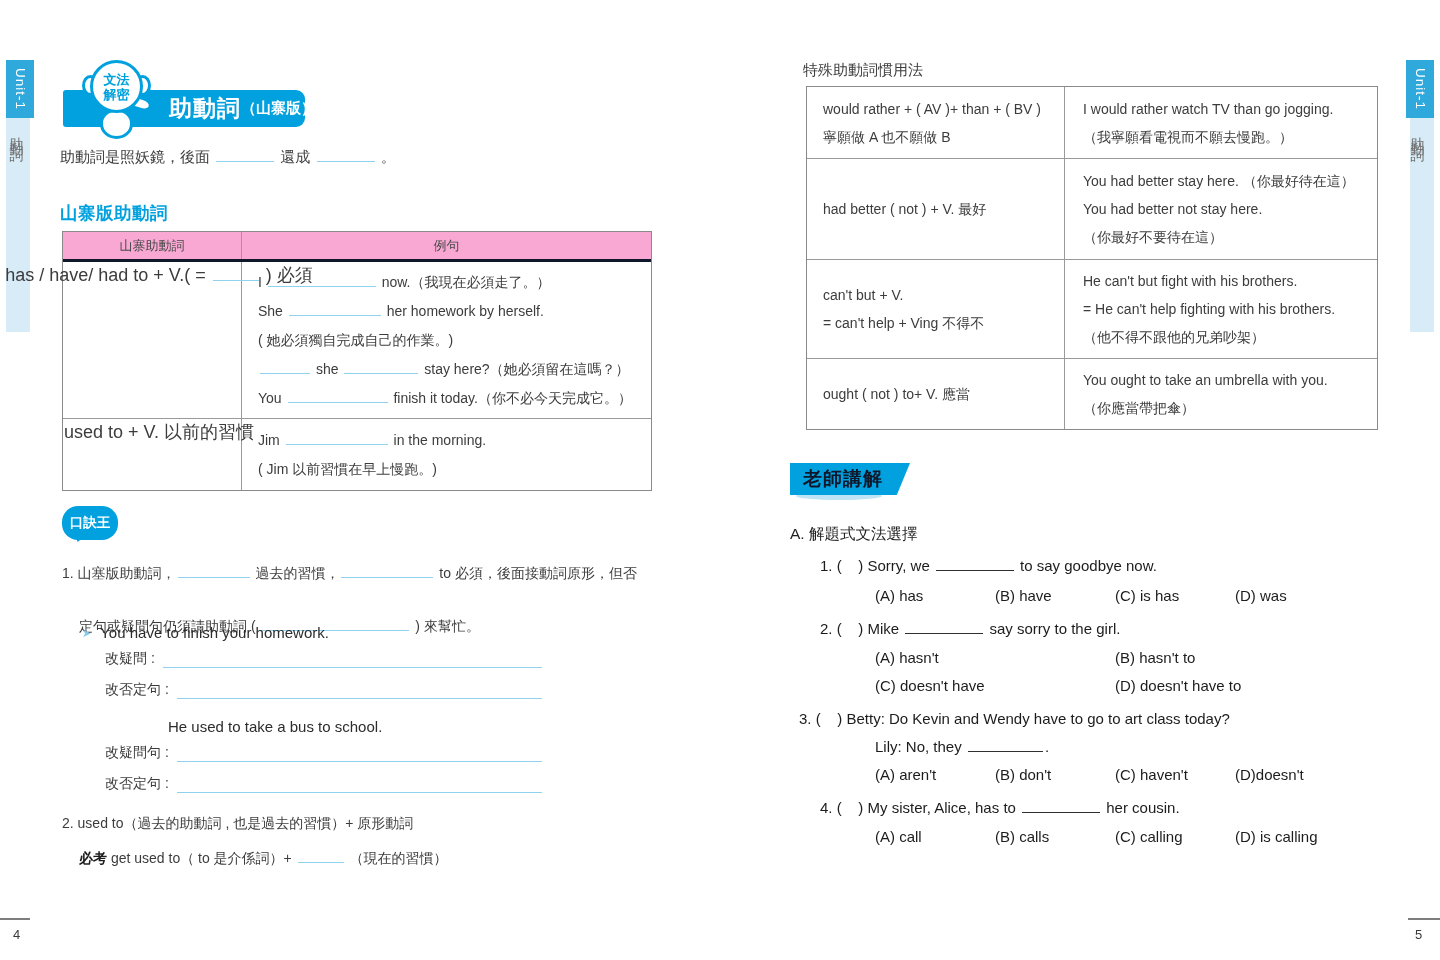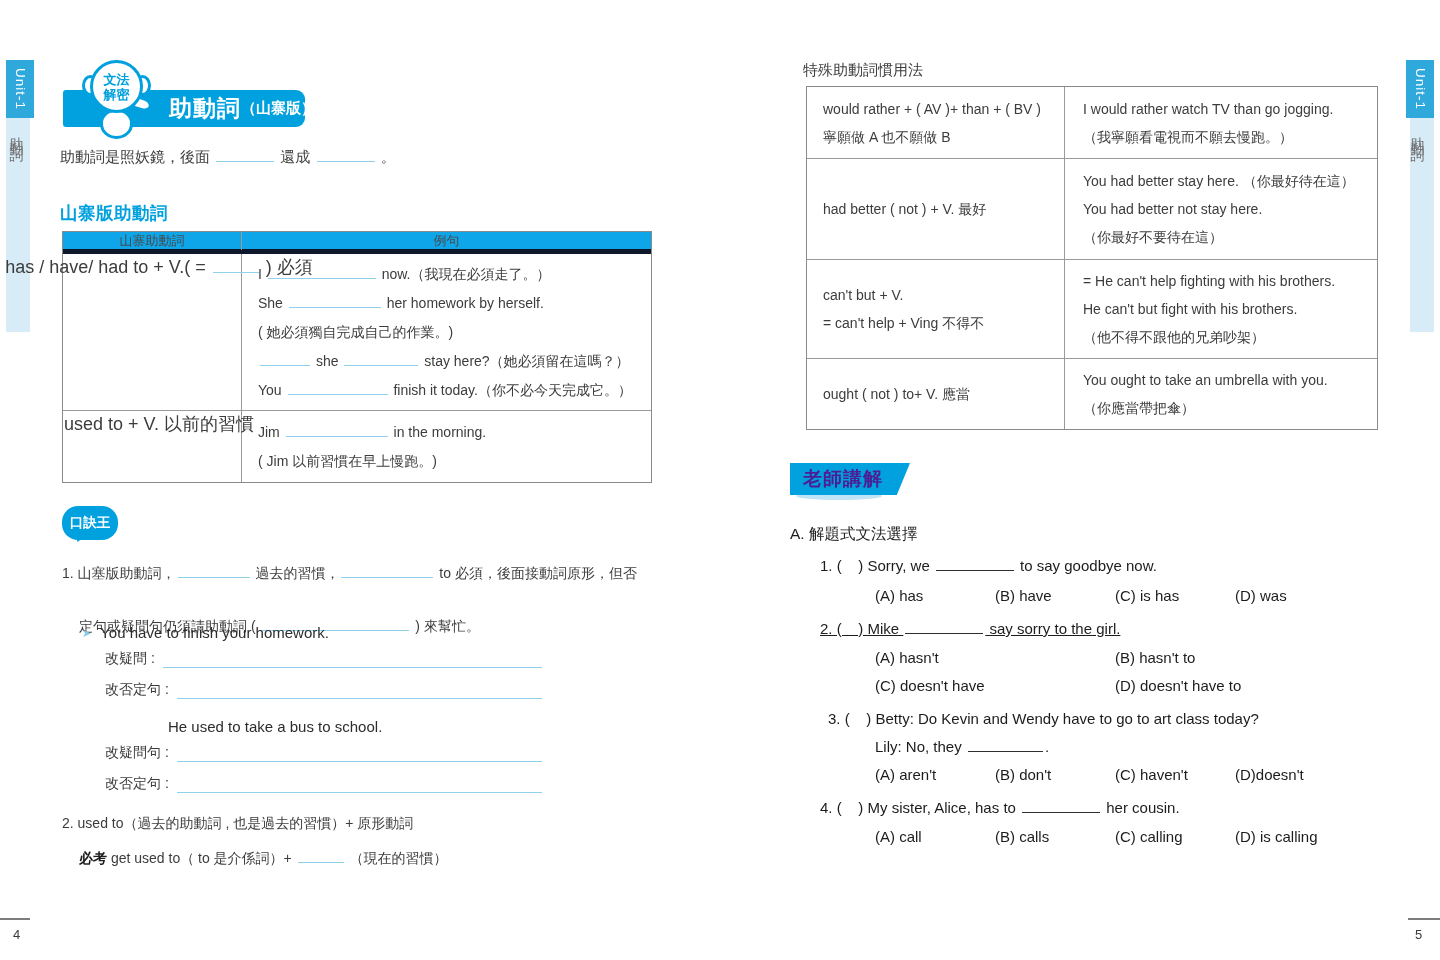--- a/index.html
+++ b/index.html
@@ -64,22 +64,22 @@
     display:inline-block; height:13px;
     border-bottom:1.6px solid #90D2EE; margin:0 2px;
     vertical-align:baseline;
   }
   .blank.dark { border-bottom:1.6px solid #2f2f2f; }
   .b { font-weight:bold; color:#1c1c1c; }
 
   
   #t1 { left:62px; top:231px; width:590px; border:1px solid #8a8a8a; background:#fff; }
   #t1 .hrow {
-    display:grid; grid-template-columns:179px 1fr; height:22px;
-    background:#0ea5e9; border-bottom:5px solid #0f172a;
+    display:grid; grid-template-columns:179px 1fr; height:30px;
+    background:#f9a8d4; border-bottom:3px solid #0f172a;
   }
   #t1 .hcell { display:flex; align-items:center; justify-content:center; font-size:13px; color:#4a4a4a; }
   #t1 .hcell.first { border-right:1px solid #9a9a9a; }
   #t1 .drow { display:grid; grid-template-columns:179px 1fr; border-bottom:1px solid #9a9a9a; }
   #t1 .drow:last-child { border-bottom:none; }
   #t1 .term {
     border-right:1px solid #9a9a9a; display:flex; flex-direction:row; justify-content:center;
     padding-left:14px; font-size:18px; line-height:27px; white-space:nowrap;
   }
   #t1 .ex {
@@ -113,21 +113,21 @@
     padding-left:16px; font-size:14px; line-height:28px; white-space:nowrap;
   }
   #t2 .ex {
     display:flex; flex-direction:column; justify-content:center;
     padding-left:18px; font-size:14px; line-height:28px; white-space:nowrap;
   }
 
   #teacher-banner {
     left:790px; top:463px; width:120px; height:32px; background:#00A1DE;
     clip-path:polygon(0 0,100% 0,89% 100%,0 100%);
-    color:#4c1d95; font-weight:bold; font-size:19px; letter-spacing:1px;
+    color:#0f172a; font-weight:bold; font-size:19px; letter-spacing:1px;
     display:flex; align-items:center; padding-left:13px; z-index:2;
   }
   #teacher-shadow { left:796px; top:492px; width:86px; height:8px; background:#BFE4F5; border-radius:50%; }
   #secA { left:790px; top:524px; font-size:15.5px; color:#1f1f1f; }
 
   .q-stem { font-size:15px; color:#1c1c1c; white-space:pre-wrap; }
   .opt-row { display:flex; white-space:nowrap; }
   .opt { display:inline-block; width:120px; font-size:15px; color:#1c1c1c; }
   .opt.wide { width:240px; }
   .opt:last-child { width:auto; }
@@ -257,22 +257,22 @@
       <div>You had better not stay here.</div>
       <div>（你最好不要待在這）</div>
     </div>
   </div>
   <div class="drow" style="height:99px;">
     <div class="term">
       <div>can't but + V.</div>
       <div>= can't help + Ving 不得不</div>
     </div>
     <div class="ex">
+      <div>He can't but fight with his brothers.</div>
       <div>= He can't help fighting with his brothers.</div>
-      <div>He can't but fight with his brothers.</div>
       <div>（他不得不跟他的兄弟吵架）</div>
     </div>
   </div>
   <div class="drow" style="height:70px;">
     <div class="term">
       <div>ought ( not ) to+ V.  應當</div>
     </div>
     <div class="ex">
       <div>You ought to take an umbrella with you.</div>
       <div>（你應當帶把傘）</div>
@@ -287,31 +287,31 @@
 <div class="abs" id="secA">A. 解題式文法選擇</div>
 
 <div class="abs q-stem" style="left:820px;top:557px;"><span>1. (&nbsp;&nbsp;&nbsp;&nbsp;) Sorry, we </span><span class="blank dark" style="width: 78px;"></span><span> to say goodbye now.</span></div>
 <div class="abs opt-row" style="left:875px;top:587px;">
   <span class="opt">(A) has</span>
   <span class="opt">(B) have</span>
   <span class="opt">(C) is has</span>
   <span class="opt">(D) was</span>
 </div>
 
-<div class="abs q-stem" style="left:820px;top:620px;text-decoration:underline;"><span>2. (&nbsp;&nbsp;&nbsp;&nbsp;) Mike </span><span class="blank dark" style="width: 78px;"></span><span> say sorry to the girl.</span></div>
+<div class="abs q-stem" style="left:820px;top:620px;"><span>2. (&nbsp;&nbsp;&nbsp;&nbsp;) Mike </span><span class="blank dark" style="width: 78px;"></span><span> say sorry to the girl.</span></div>
 <div class="abs opt-row" style="left:875px;top:649px;">
   <span class="opt wide">(A) hasn't</span>
   <span class="opt">(B) hasn't to</span>
 </div>
 <div class="abs opt-row" style="left:875px;top:677px;">
   <span class="opt wide">(C) doesn't have</span>
   <span class="opt">(D) doesn't have to</span>
 </div>
 
-<div class="abs q-stem" style="left:828px;top:710px;"><span>3. (&nbsp;&nbsp;&nbsp;&nbsp;) Betty: Do Kevin and Wendy have to go to art class today?</span></div>
+<div class="abs q-stem" style="left:799px;top:710px;"><span>3. (&nbsp;&nbsp;&nbsp;&nbsp;) Betty: Do Kevin and Wendy have to go to art class today?</span></div>
 <div class="abs q-stem" style="left:875px;top:738px;"><span>Lily: No, they </span><span class="blank dark" style="width: 75px;"></span><span>.</span></div>
 <div class="abs opt-row" style="left:875px;top:766px;">
   <span class="opt">(A) aren't</span>
   <span class="opt">(B) don't</span>
   <span class="opt">(C) haven't</span>
   <span class="opt">(D)doesn't</span>
 </div>
 
 <div class="abs q-stem" style="left:820px;top:799px;"><span>4. (&nbsp;&nbsp;&nbsp;&nbsp;) My sister, Alice, has to </span><span class="blank dark" style="width: 78px;"></span><span> her cousin.</span></div>
 <div class="abs opt-row" style="left:875px;top:828px;">

